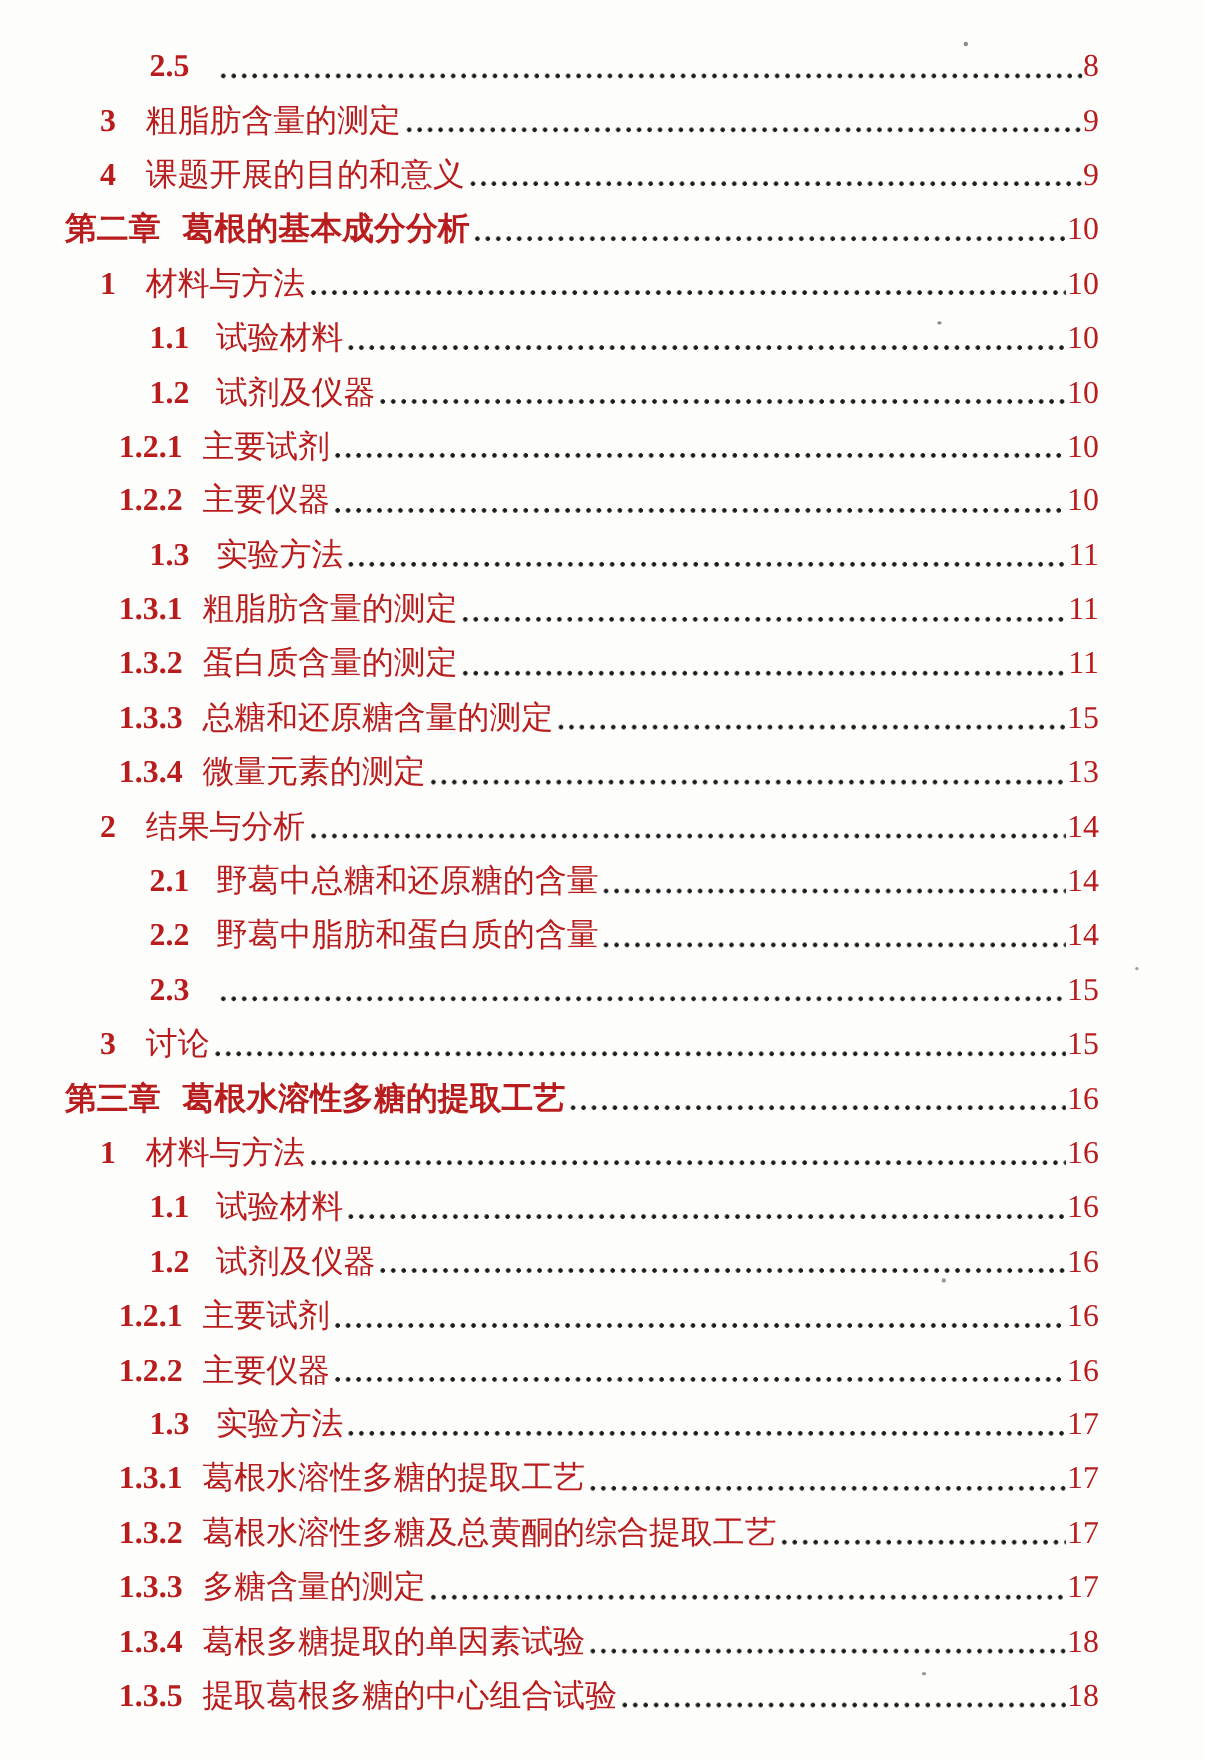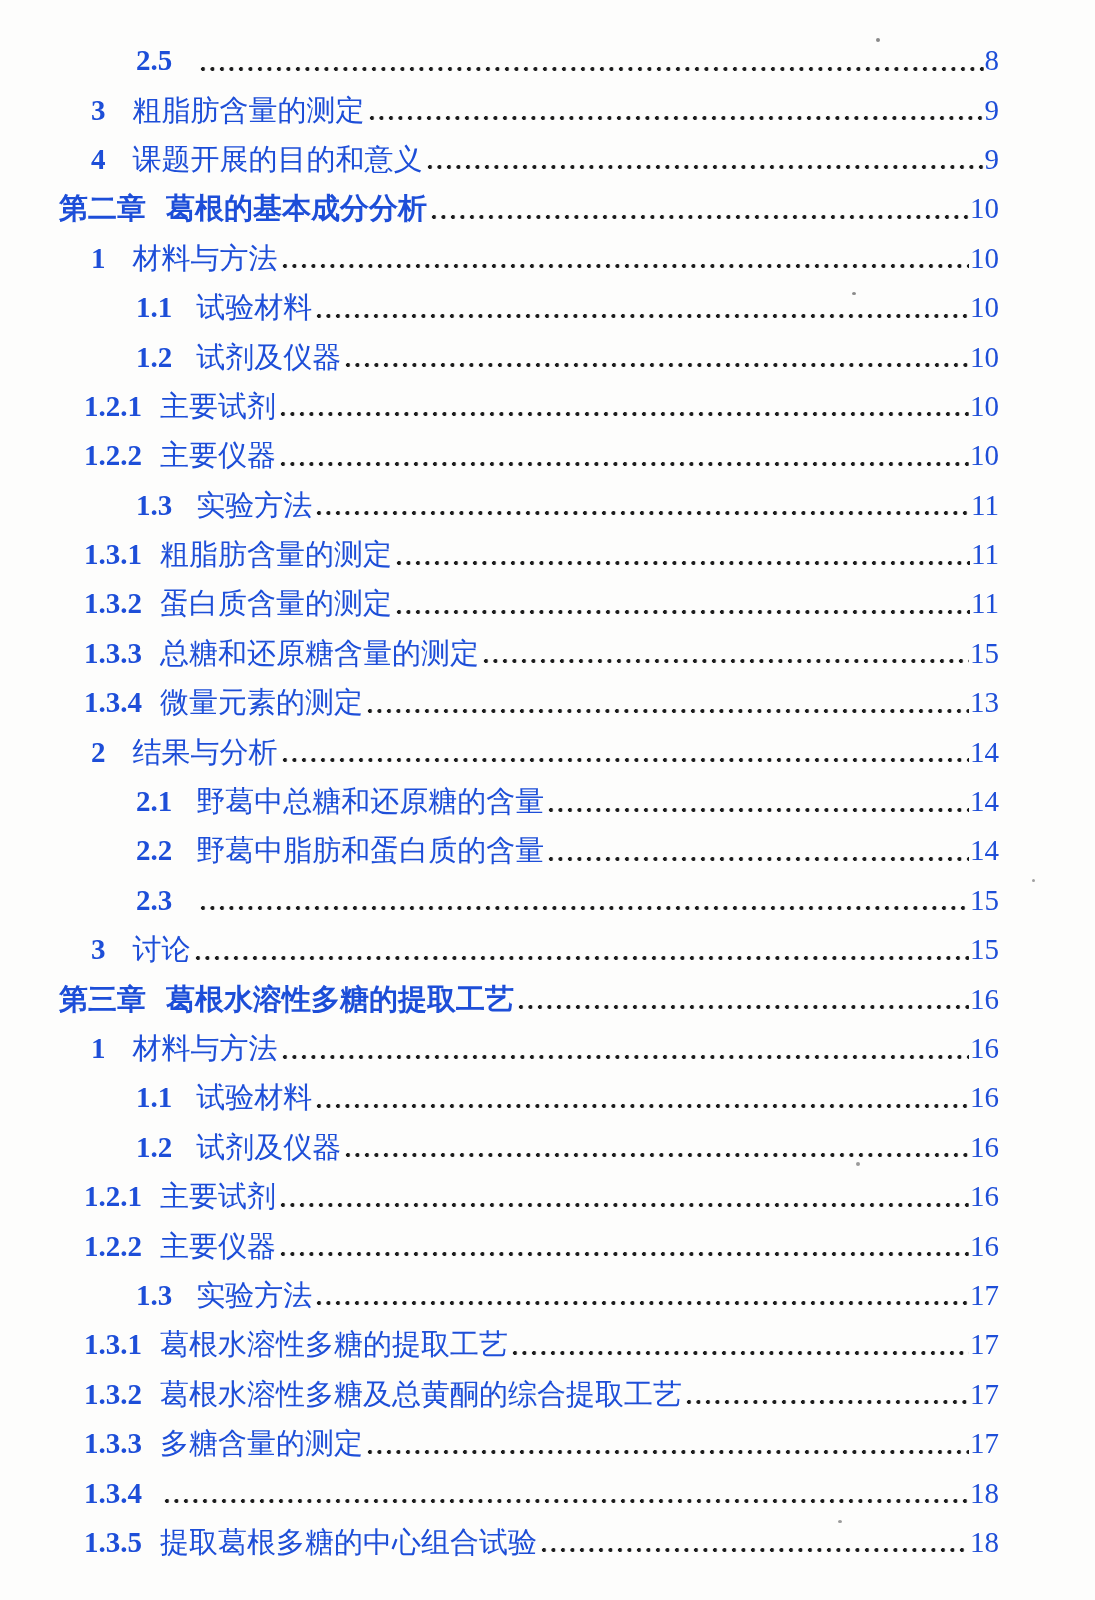--- a/index.html
+++ b/index.html
@@ -2,21 +2,21 @@
 <html><head>
 <meta charset="utf-8">
 <style>
   html, body { margin: 0; padding: 0; background: #ffffff; }
   .page {
     position: relative;
     width: 1095px;
     height: 1600px;
     background: #fdfdfc;
     font-family: "Liberation Serif", "DejaVu Serif", serif;
-    color: #1d4ed8;
+    color: #b91c1c;
     overflow: hidden;
   }
   .toc {
     position: absolute;
     top: 36px;
     left: 0;
     right: 0;
   }
   .row {
     display: flex;
@@ -35,21 +35,21 @@
     flex: none;
   }
   
   .lvl-chapter { padding-left: 59px; }
   .lvl-chapter .num { margin-right: 20px; }
   .lvl-chapter .num, .lvl-chapter .title { font-weight: bold; }
   .lvl-1 { padding-left: 91px; }
   .lvl-1 .num { margin-right: 27px; }
   .lvl-2 { padding-left: 136px; }
   .lvl-2 .num { margin-right: 24px; }
-  .lvl-3 { padding-left: 84px; text-align: center; }
+  .lvl-3 { padding-left: 108px; text-align: center; }
   .lvl-3 .num { margin-right: 18px; }
   
   .leader {
     flex: 1 1 auto;
     height: 6px;
     margin: 16px 1px 0 3px;
     background-image: radial-gradient(circle at 4px 3px, #1b1b1b 1.75px, rgba(0,0,0,0) 2.3px);
     background-size: 9.5px 6px;
     background-repeat: repeat-x;
     background-position: left center;
@@ -243,20 +243,21 @@
     <span class="pageno">17</span>
   </div>
       <div class="row lvl-3">
     <span class="num">1.3.3</span>
     <span class="title">多糖含量的测定</span>
     <span class="leader"></span>
     <span class="pageno">17</span>
   </div>
       <div class="row lvl-3">
     <span class="num">1.3.4</span>
+    <span class="title">葛根多糖提取的单因素试验</span>
     <span class="leader"></span>
     <span class="pageno">18</span>
   </div>
       <div class="row lvl-3">
     <span class="num">1.3.5</span>
     <span class="title">提取葛根多糖的中心组合试验</span>
     <span class="leader"></span>
     <span class="pageno">18</span>
   </div>
     </div>

